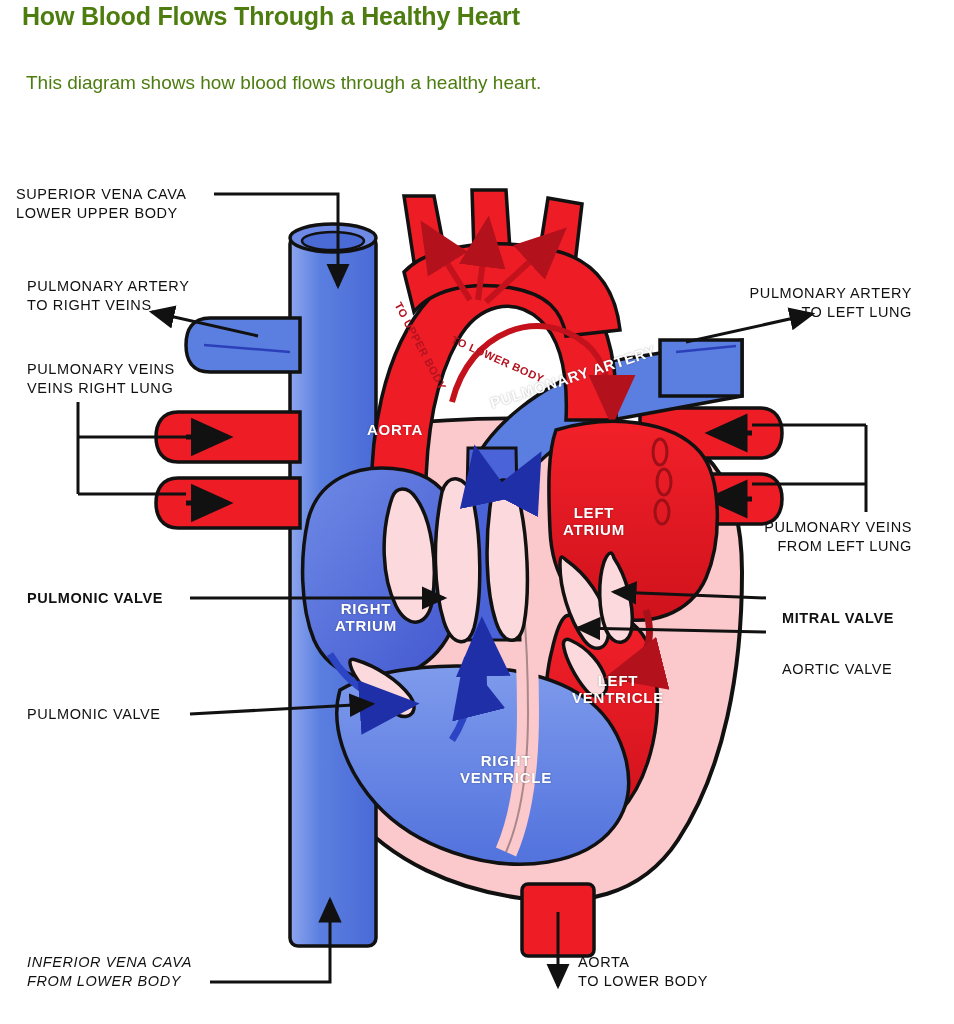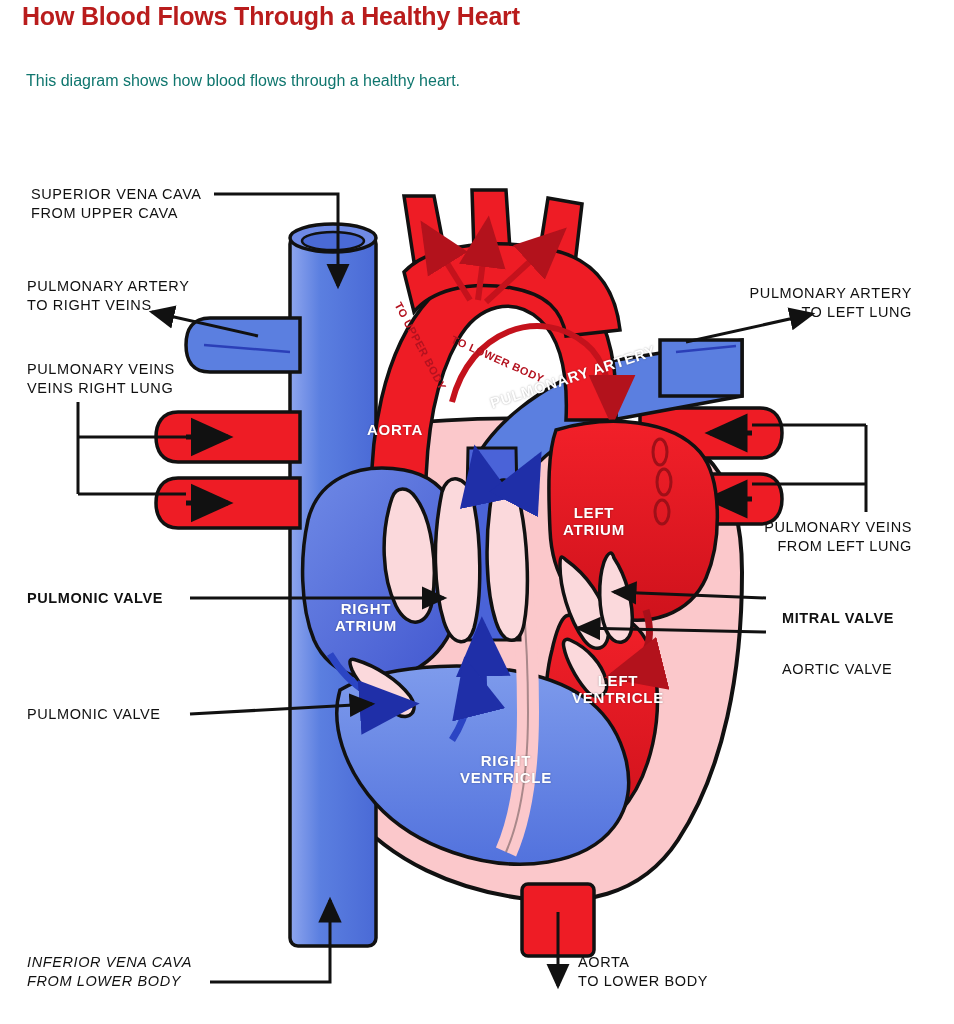--- a/index.html
+++ b/index.html
@@ -6,26 +6,26 @@
   html,body{margin:0;padding:0;background:#ffffff;}
   body{
     width:954px;height:1024px;position:relative;overflow:hidden;
     font-family:"Liberation Sans","DejaVu Sans",sans-serif;
     background:#ffffff;
   }
   #page{position:absolute;left:0;top:0;width:954px;height:1024px;}
 
   .title{
     position:absolute;left:22px;top:2px;
-    font-size:25px;font-weight:bold;color:#b91c1c;
+    font-size:25px;font-weight:bold;color:#4d7c0f;
     letter-spacing:-0.2px;white-space:nowrap;
   }
   .subtitle{
     position:absolute;left:26px;top:72px;
-    font-size:16px;color:#0f766e;white-space:nowrap;
+    font-size:19px;color:#4d7c0f;white-space:nowrap;
   }
 
   
   .callout{
     position:absolute;
     font-size:14.5px;
     letter-spacing:0.6px;
     color:#111111;
     line-height:19px;
     white-space:nowrap;
@@ -200,23 +200,23 @@
     <path d="M866,425 L752,425" fill="none" stroke="#111" stroke-width="3"></path>
     <path d="M866,484 L752,484" fill="none" stroke="#111" stroke-width="3"></path>
 
     <path d="M766,598 L614,592" fill="none" stroke="#111" stroke-width="3" marker-end="url(#arrowBlack)"></path>
 
     <path d="M766,632 L578,628" fill="none" stroke="#111" stroke-width="3" marker-end="url(#arrowBlack)"></path>
 
     <path d="M558,912 L558,986" fill="none" stroke="#111" stroke-width="3" marker-end="url(#arrowBlack)"></path>
   </svg>
 
-  <div class="callout" style="left:31px;top:185px;">
+  <div class="callout" style="left:16px;top:185px;">
     <span class="ln">SUPERIOR VENA CAVA</span>
-    <span class="ln">FROM UPPER CAVA</span>
+    <span class="ln">LOWER UPPER BODY</span>
   </div>
 
   <div class="callout" style="left:27px;top:277px;">
     <span class="ln">PULMONARY ARTERY</span>
     <span class="ln">TO RIGHT VEINS</span>
   </div>
 
   <div class="callout" style="left:27px;top:360px;">
     <span class="ln">PULMONARY VEINS</span>
     <span class="ln">VEINS RIGHT LUNG</span>

